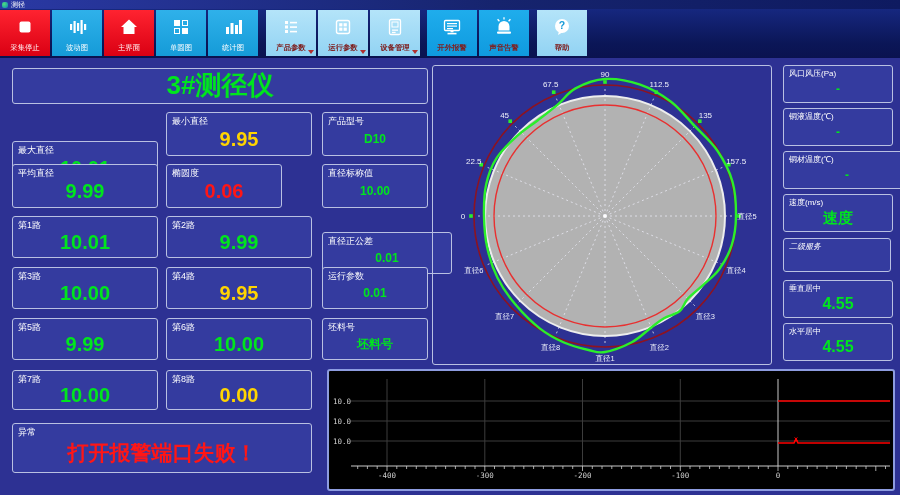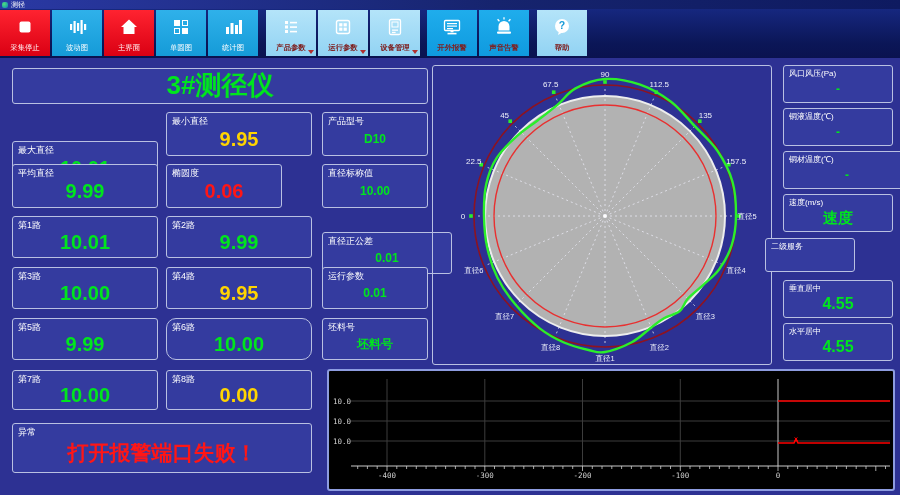--- a/index.html
+++ b/index.html
@@ -224,21 +224,21 @@
         <div class="val" style="color:#ffd400;font-size:20px;">9.95</div>
       </div>
       <div class="box" style="left:322px;top:267px;width:106px;height:42px;">
         <span class="lbl">运行参数</span>
         <div class="val" style="color:#00e51e;font-size:12px;">0.01</div>
       </div>
       <div class="box" style="left:12px;top:318px;width:146px;height:42px;">
         <span class="lbl">第5路</span>
         <div class="val" style="color:#00e51e;font-size:20px;">9.99</div>
       </div>
-      <div class="box" style="left:166px;top:318px;width:146px;height:42px;border-radius:10px;">
+      <div class="box" style="left:166px;top:318px;width:146px;height:42px;">
         <span class="lbl">第6路</span>
         <div class="val" style="color:#00e51e;font-size:20px;">10.00</div>
       </div>
       <div class="box" style="left:322px;top:318px;width:106px;height:42px;">
         <span class="lbl">坯料号</span>
         <div class="val" style="color:#00e51e;font-size:12px;">坯料号</div>
       </div>
       <div class="box" style="left:12px;top:370px;width:146px;height:40px;">
         <span class="lbl">第7路</span>
         <div class="val" style="color:#00e51e;font-size:20px;">10.00</div>
@@ -313,21 +313,21 @@
         <div class="val" style="color:#00e51e;font-size:12px;">-</div>
       </div>
       <div class="box" style="left:783px;top:151px;width:128px;height:38px;">
         <span class="lbl" style="font-size:8px;">铜材温度(℃)</span>
         <div class="val" style="color:#00e51e;font-size:12px;">-</div>
       </div>
       <div class="box" style="left:783px;top:194px;width:110px;height:38px;">
         <span class="lbl" style="font-size:8px;">速度(m/s)</span>
         <div class="val" style="color:#00e51e;font-size:15px;">速度</div>
       </div>
-      <div class="box" style="left:765px;top:238px;width:90px;height:34px;">
+      <div class="box" style="left:783px;top:238px;width:108px;height:34px;font-style:italic;">
         <span class="lbl" style="font-size:8px;">二级服务</span>
       </div>
       <div class="box" style="left:783px;top:280px;width:110px;height:38px;">
         <span class="lbl" style="font-size:8px;">垂直居中</span>
         <div class="val" style="color:#00e51e;font-size:16px;">4.55</div>
       </div>
       <div class="box" style="left:783px;top:323px;width:110px;height:38px;">
         <span class="lbl" style="font-size:8px;">水平居中</span>
         <div class="val" style="color:#00e51e;font-size:16px;">4.55</div>
       </div>

